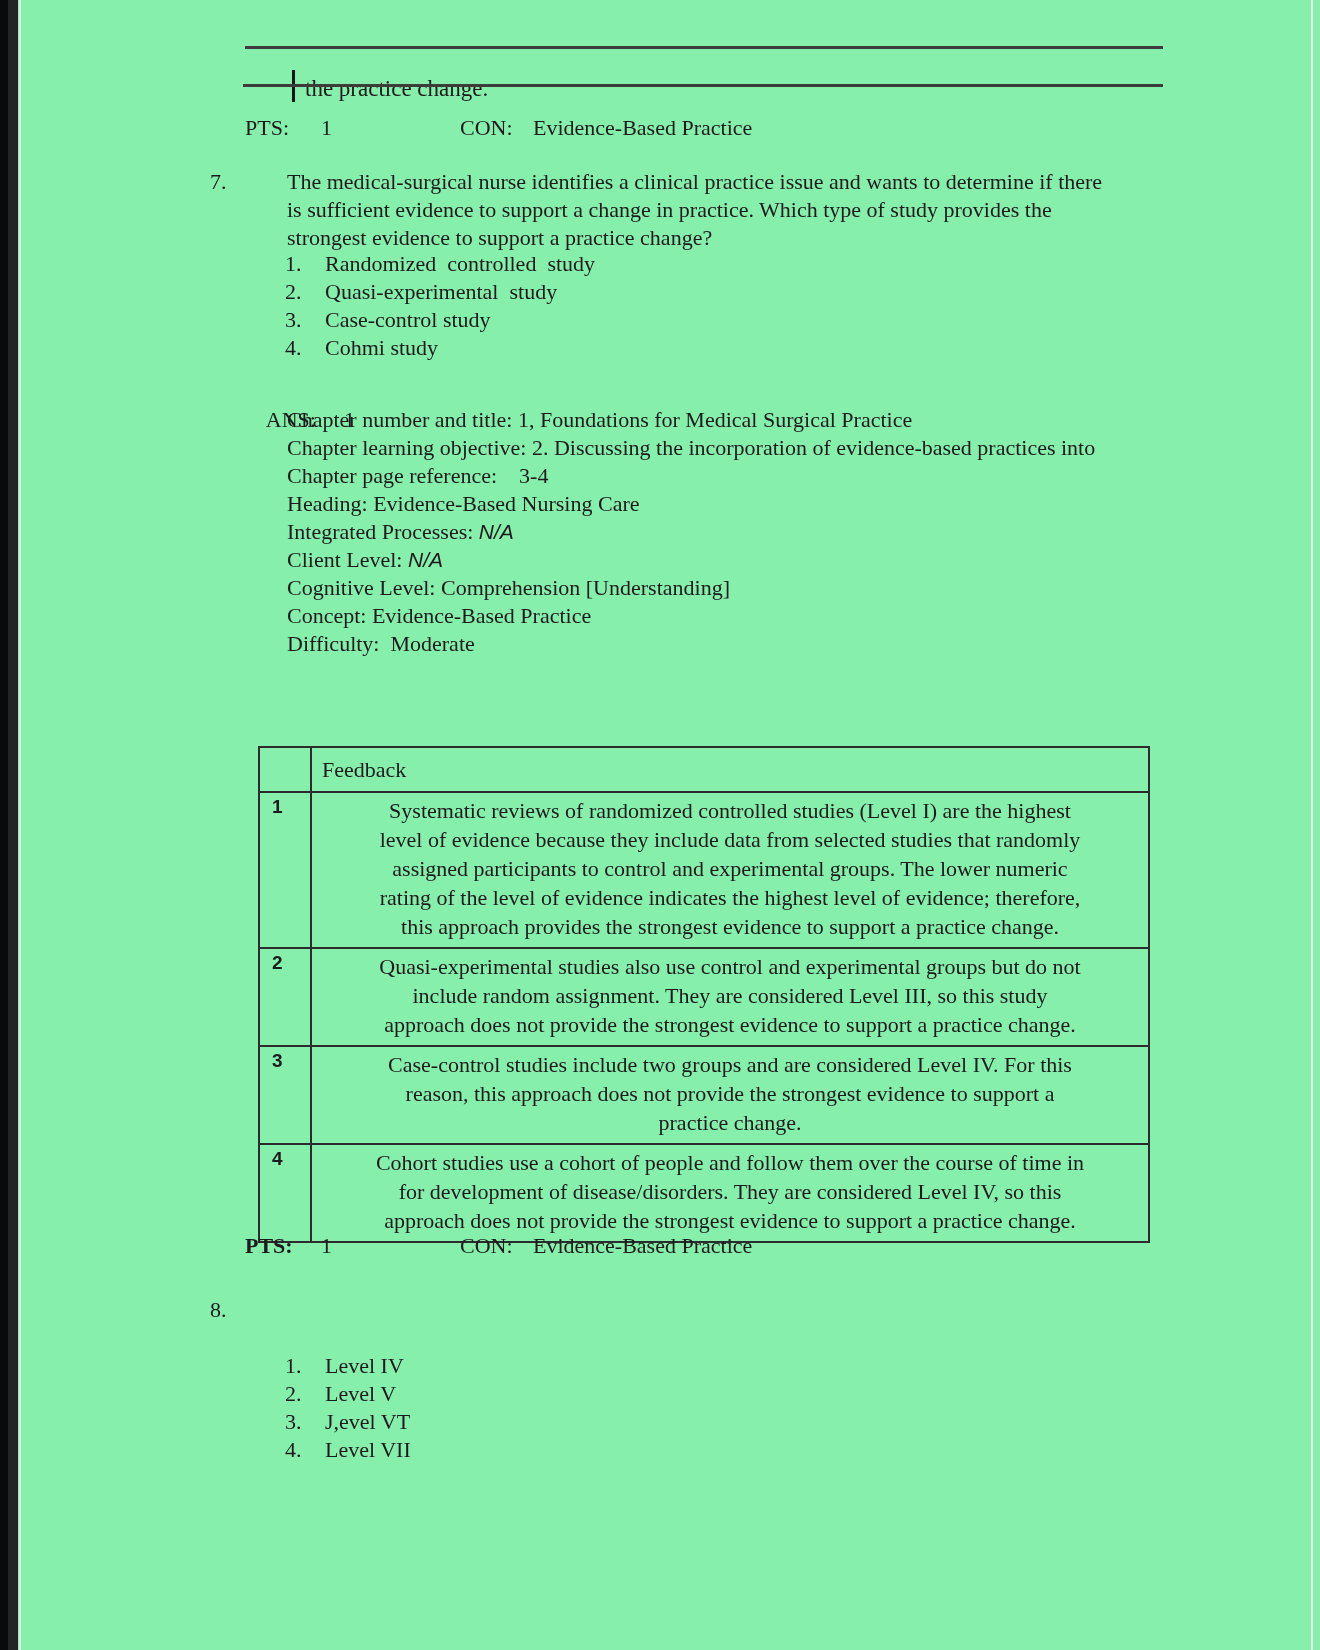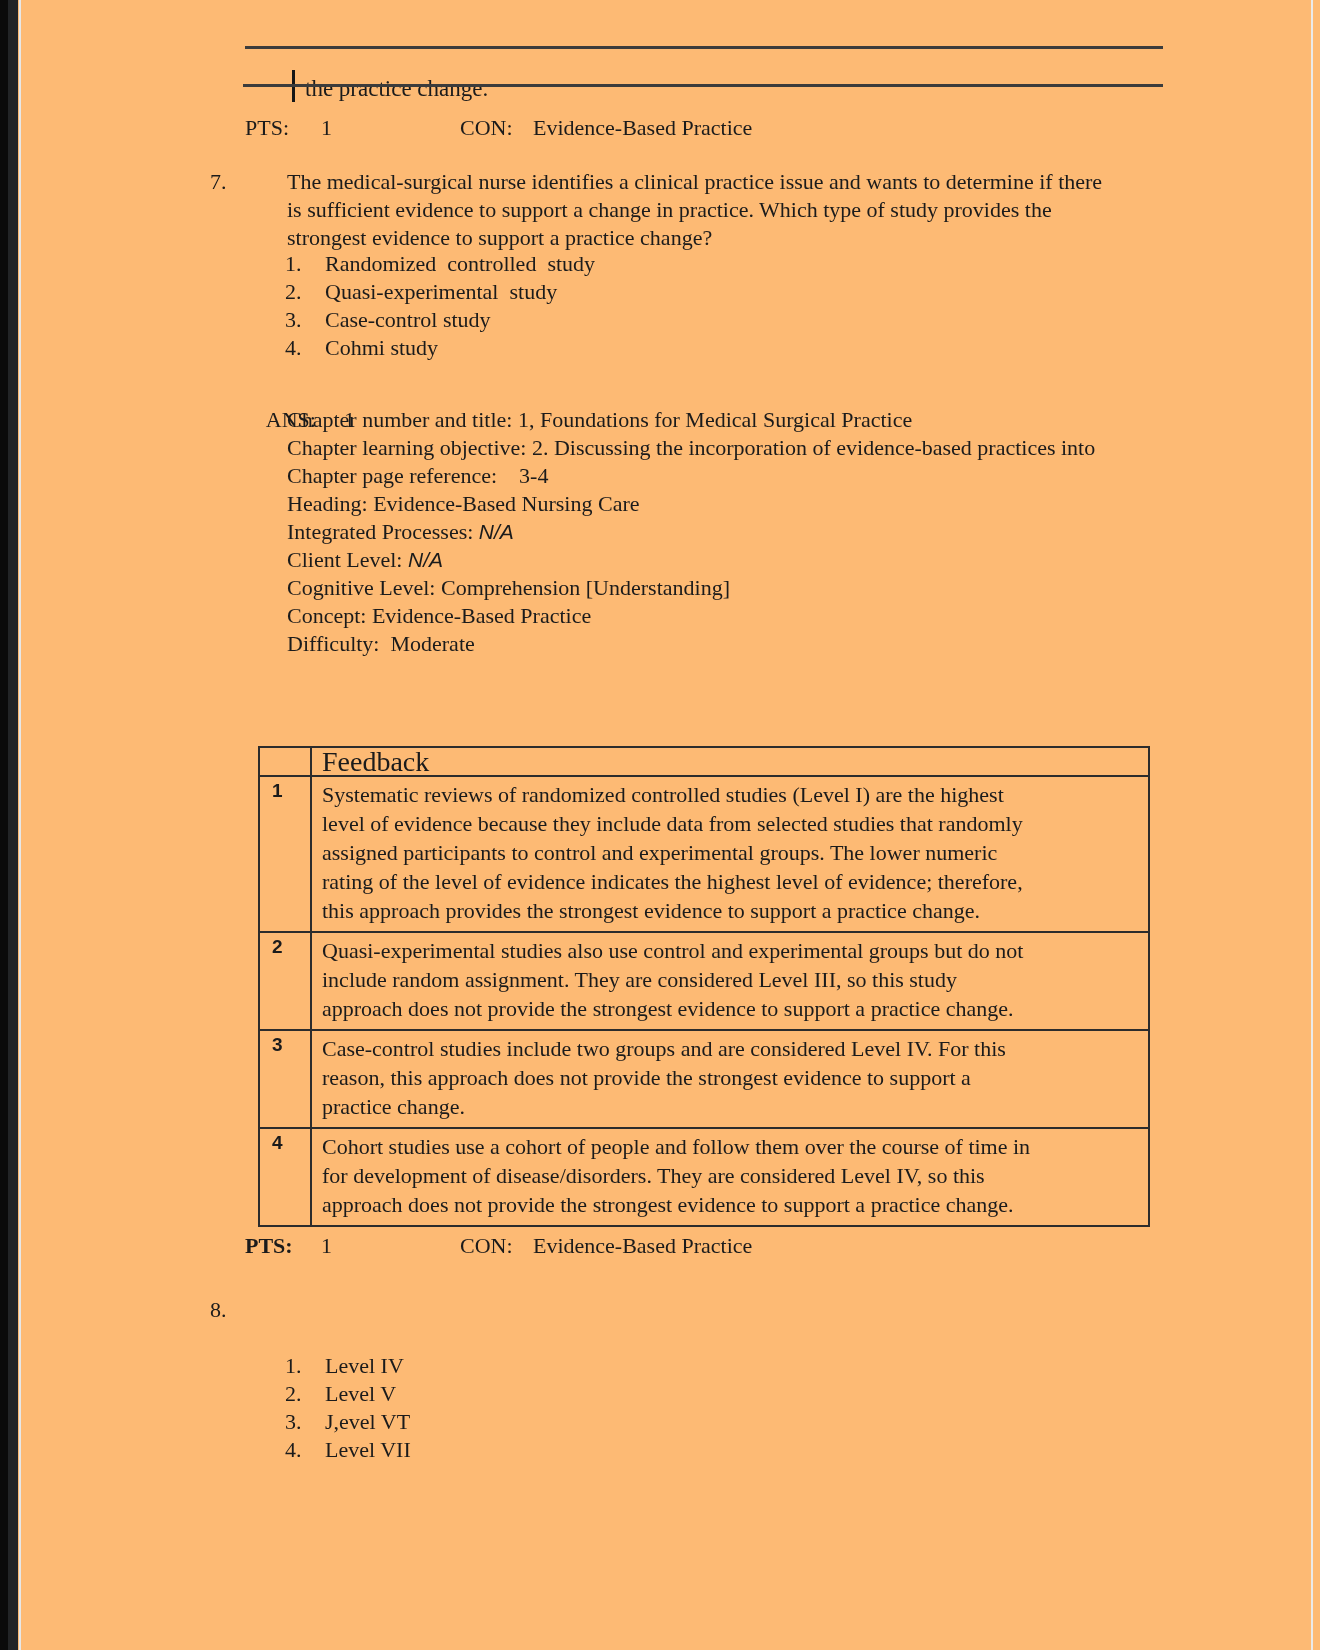--- a/index.html
+++ b/index.html
@@ -1,19 +1,19 @@
 <!DOCTYPE html>
 <html><head>
 <meta charset="utf-8">
 <style>
   html,body{margin:0;padding:0;background:#ffffff;}
   #page{
     position:relative;
     width:1320px;height:1650px;
-    background:#fdba74;
+    background:#86efac;
     overflow:hidden;
     font-family:"Liberation Serif","DejaVu Serif",serif;
     color:#1b1b1b;
   }
   .abs{position:absolute;}
   
   .left-bar{left:0;top:0;width:18px;height:1650px;
     background:linear-gradient(to right,#0a0a0a 0,#0a0a0a 8px,#222426 8px,#222426 18px);}
   .left-edge-line{left:19px;top:0;width:2px;height:1650px;background:#e7e7e7;}
   .right-edge-line{left:1311px;top:0;width:2px;height:1650px;background:#eaeaea;}
@@ -32,22 +32,22 @@
   .pts-line{position:absolute;height:28px;font-size:22px;}
   .pts-line .p0{position:absolute;left:0;}
   .pts-line .p1{position:absolute;left:76px;}
   .pts-line .p2{position:absolute;left:215px;}
   .pts-line .p3{position:absolute;left:288px;}
   
   table.fb{border-collapse:collapse;table-layout:fixed;width:892px;}
   table.fb td{border:2px solid #2c2c2c;vertical-align:top;}
   table.fb td.numcell{width:52px;padding:2px 0 0 12px;
     font-family:"Liberation Sans","DejaVu Sans",sans-serif;font-weight:bold;font-size:19px;line-height:24px;}
-  table.fb td.textcell{padding:3px 10px 6px 10px;}
-  table.fb td.hdrcell{padding:0 10px;height:27px;font-size:28px;line-height:27px;}
+  table.fb td.textcell{padding:3px 10px 6px 10px;text-align:center;}
+  table.fb td.hdrcell{padding:8px 10px;height:27px;font-size:22px;line-height:27px;}
   table.fb .cell-line{font-size:22px;line-height:29px;white-space:pre;}
 </style>
 </head>
 <body>
 
 <div id="page">
 
   <div class="abs left-bar"></div>
   <div class="abs left-edge-line"></div>
   <div class="abs right-edge-line"></div>

